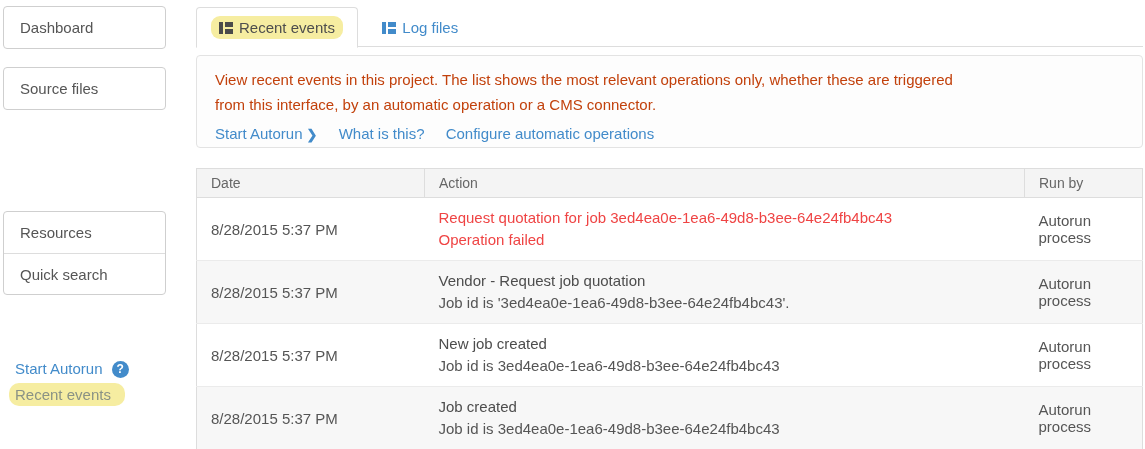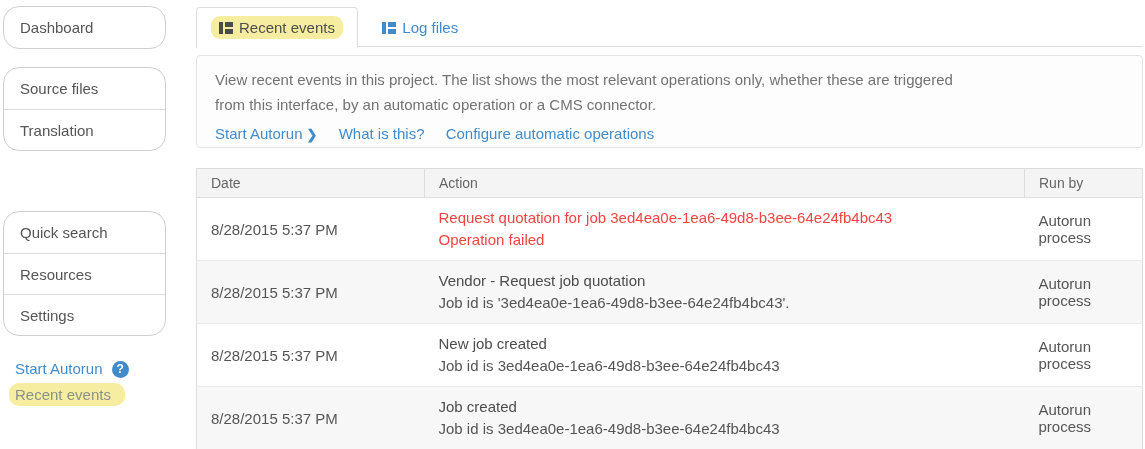--- a/index.html
+++ b/index.html
@@ -9,21 +9,21 @@
     background: #ffffff;
     font-family: "Liberation Sans", sans-serif;
     color: #555;
     overflow: hidden;
   }
 
   
   .sidebar { position: absolute; left: 3px; top: 0; width: 163px; }
   .side-box {
     position: absolute; left: 0; width: 163px;
-    border: 1px solid #cfcfcf; border-radius: 16px; background: #fff;
+    border: 1px solid #cfcfcf; border-radius: 4px; background: #fff;
   }
   .side-box.dashboard { top: 6px; }
   .side-box.group1 { top: 67px; }
   .side-box.group2 { top: 211px; }
   .side-item {
     height: 41px; line-height: 41px; padding: 0 16px;
     font-size: 15px; color: #555; cursor: pointer; white-space: nowrap;
   }
   .side-item + .side-item { border-top: 1px solid #ddd; }
 
@@ -58,21 +58,21 @@
   .tab.active .tab-inner { background: #f6eda1; }
   .tab-icon { display: inline-block; width: 14px; height: 12px; margin-right: 6px; position: relative; top: 1px; }
   .tab.active .tab-icon svg { fill: #4a4a4a; }
   .tab svg { fill: #428bca; }
 
   .panel {
     position: absolute; top: 55px; left: 0; width: 947px; height: 93px;
     border: 1px solid #e3e3e3; border-radius: 4px; background: #fdfdfd;
     padding: 11px 18px;
   }
-  .panel p { font-size: 15px; line-height: 25px; color: #737373; max-width: 745px; }
+  .panel p { font-size: 15px; line-height: 25px; color: #c2410c; max-width: 745px; }
   .panel-links { margin-top: 8px; font-size: 15px; }
   .panel-links a { color: #428bca; text-decoration: none; margin-right: 17px; cursor: pointer; }
   .chev { font-size: 13px; font-weight: bold; margin-left: 4px; }
 
   .events-table {
     position: absolute; top: 168px; left: 0; width: 947px;
     border-collapse: collapse; font-size: 15px;
   }
   .events-table { border: 1px solid #ddd; }
   .events-table th {
@@ -92,26 +92,24 @@
 </style>
 </head>
 <body>
 
 <div class="sidebar">
   <div class="side-box dashboard">
     <div class="side-item">Dashboard</div>
   </div>
   <div class="side-box group1">
     <div class="side-item">Source files</div>
-    <div class="side-item">Translation</div>
   </div>
   <div class="side-box group2">
+    <div class="side-item">Resources</div>
     <div class="side-item">Quick search</div>
-    <div class="side-item">Resources</div>
-    <div class="side-item">Settings</div>
   </div>
   <div class="side-links">
     <div class="side-link-row">
       <a class="side-link" style="margin-bottom:0">Start Autorun</a>
       <span class="help-icon">?</span>
     </div>
     <a class="side-link current"><span class="hl">Recent events</span></a>
   </div>
 </div>
 

